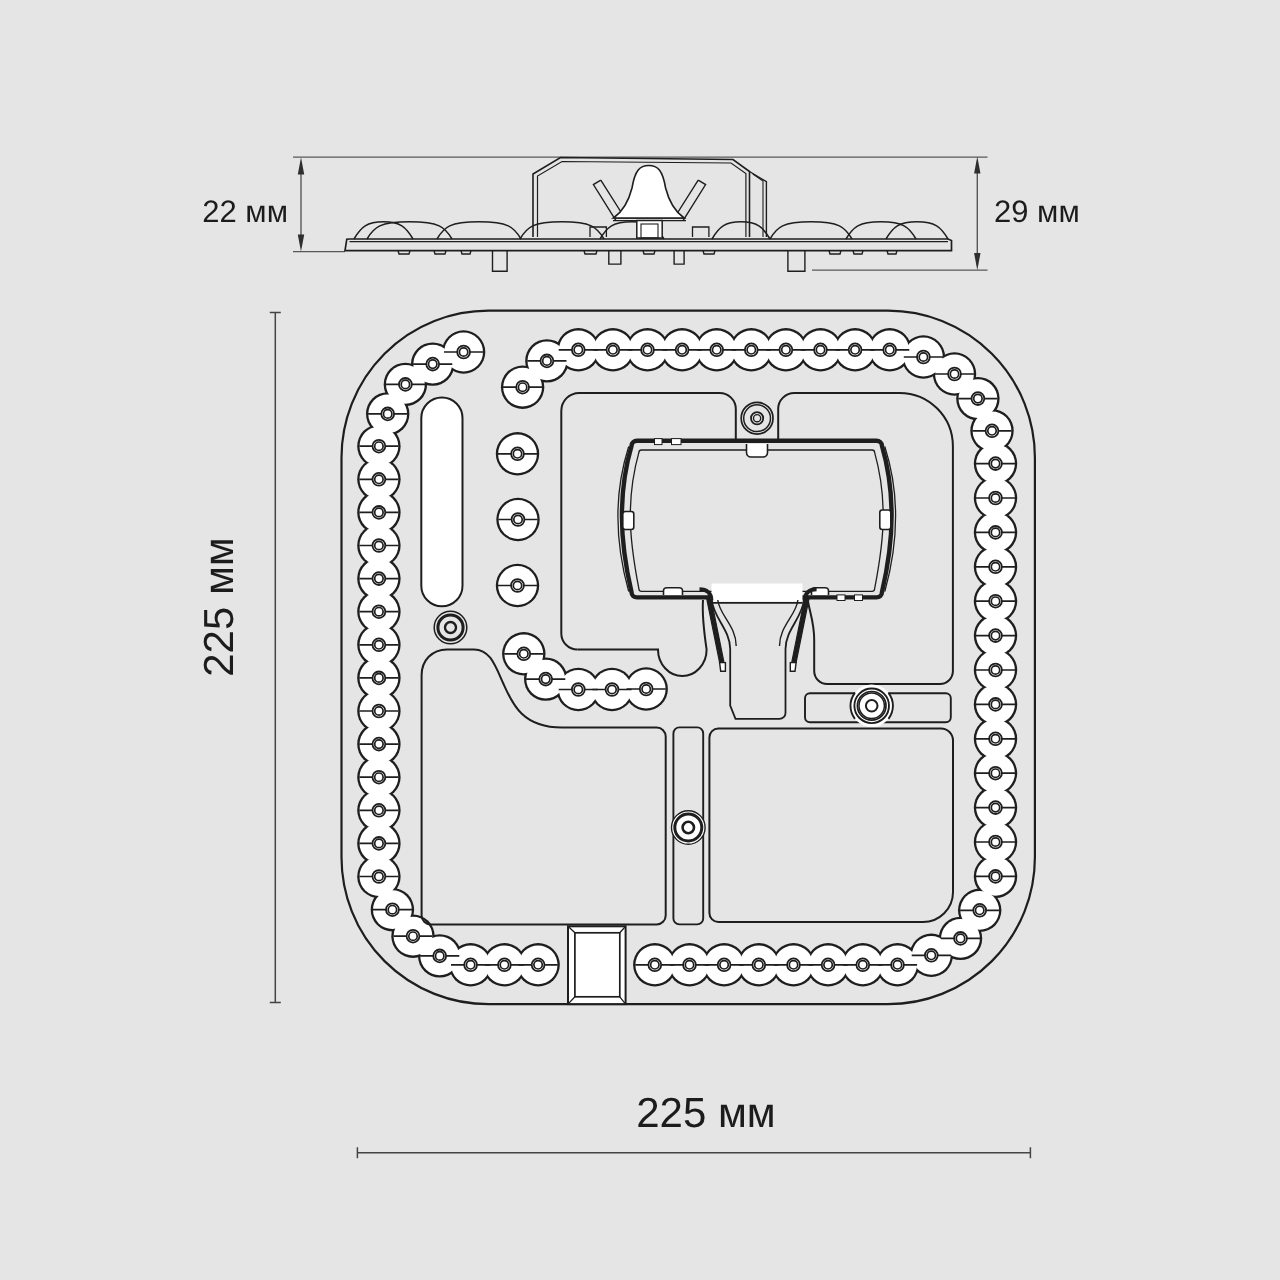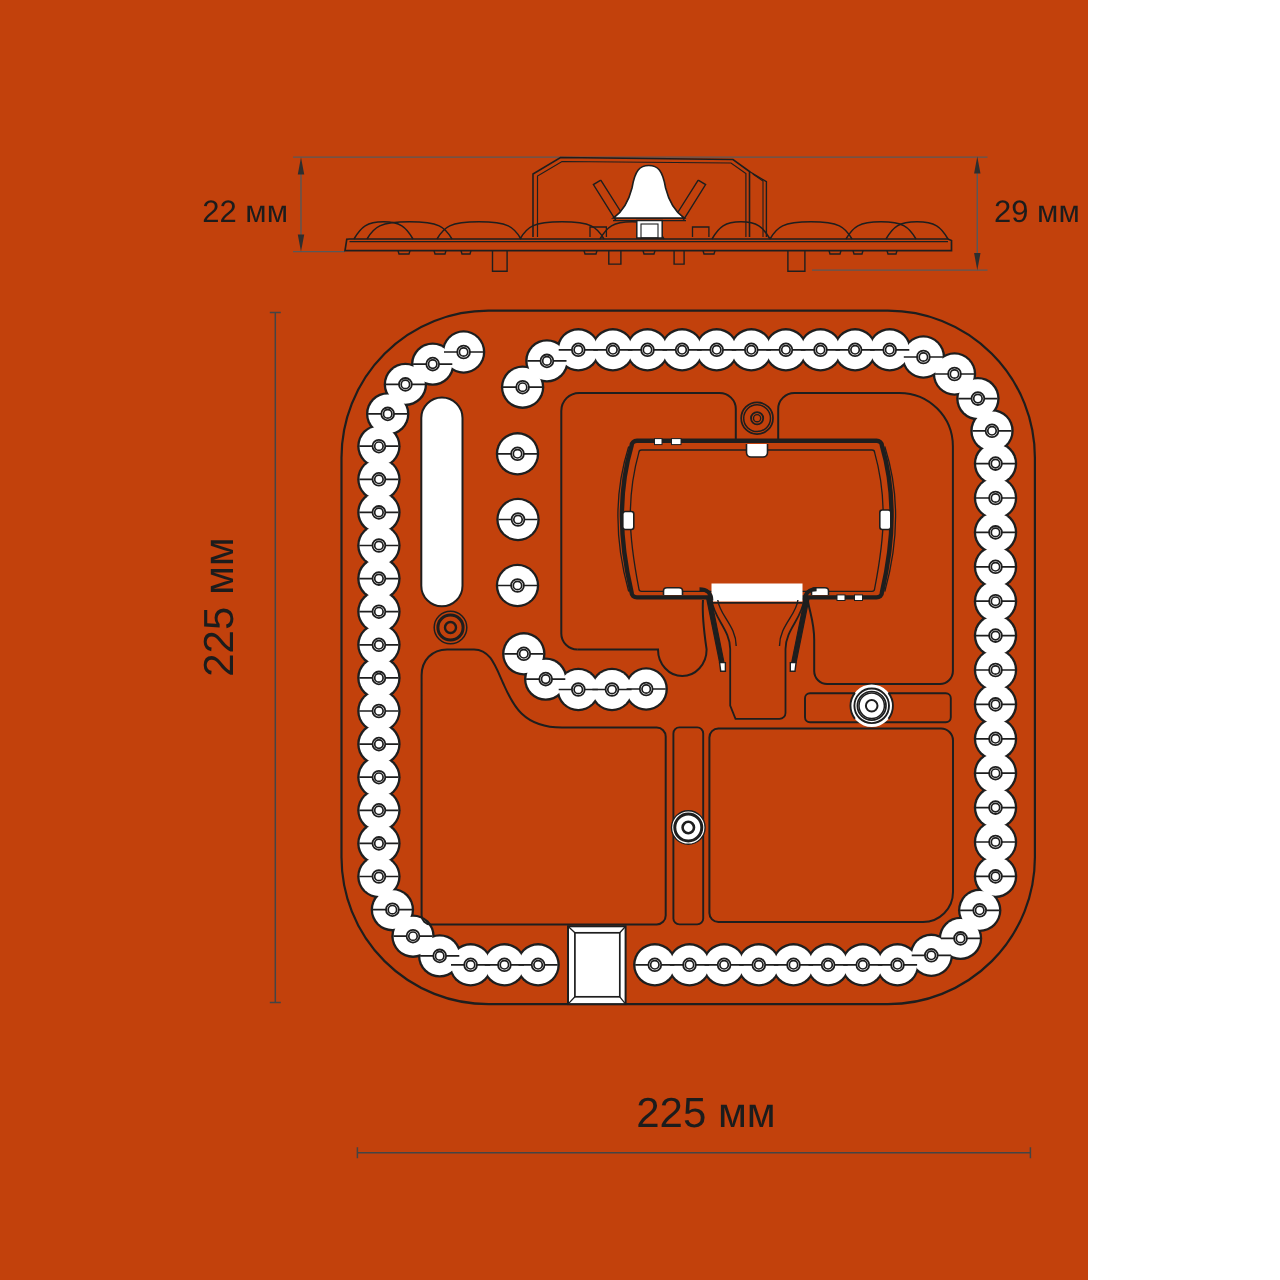--- a/index.html
+++ b/index.html
@@ -1,16 +1,16 @@
 <!DOCTYPE html>
 <html><head>
 <meta charset="utf-8">
 <style>
   html,body { margin:0; padding:0; background:#ffffff; }
-  .page { width:1088px; height:1280px; position:relative; background:#c2410c;
+  .page { width:1280px; height:1280px; position:relative; background:#e5e5e5;
           font-family:"Liberation Sans", sans-serif; -webkit-font-smoothing:antialiased; }
   svg { position:absolute; top:0; left:0; }
   text { fill:#1c1c1c; text-rendering:geometricPrecision; }
 </style>
 </head>
 <body>
 <div class="page">
 <svg width="1280" height="1280" viewBox="0 0 1280 1280">
 
 <path d="M293 157.2H987.5" stroke="#585858" stroke-width="1.3" fill="none"></path>

